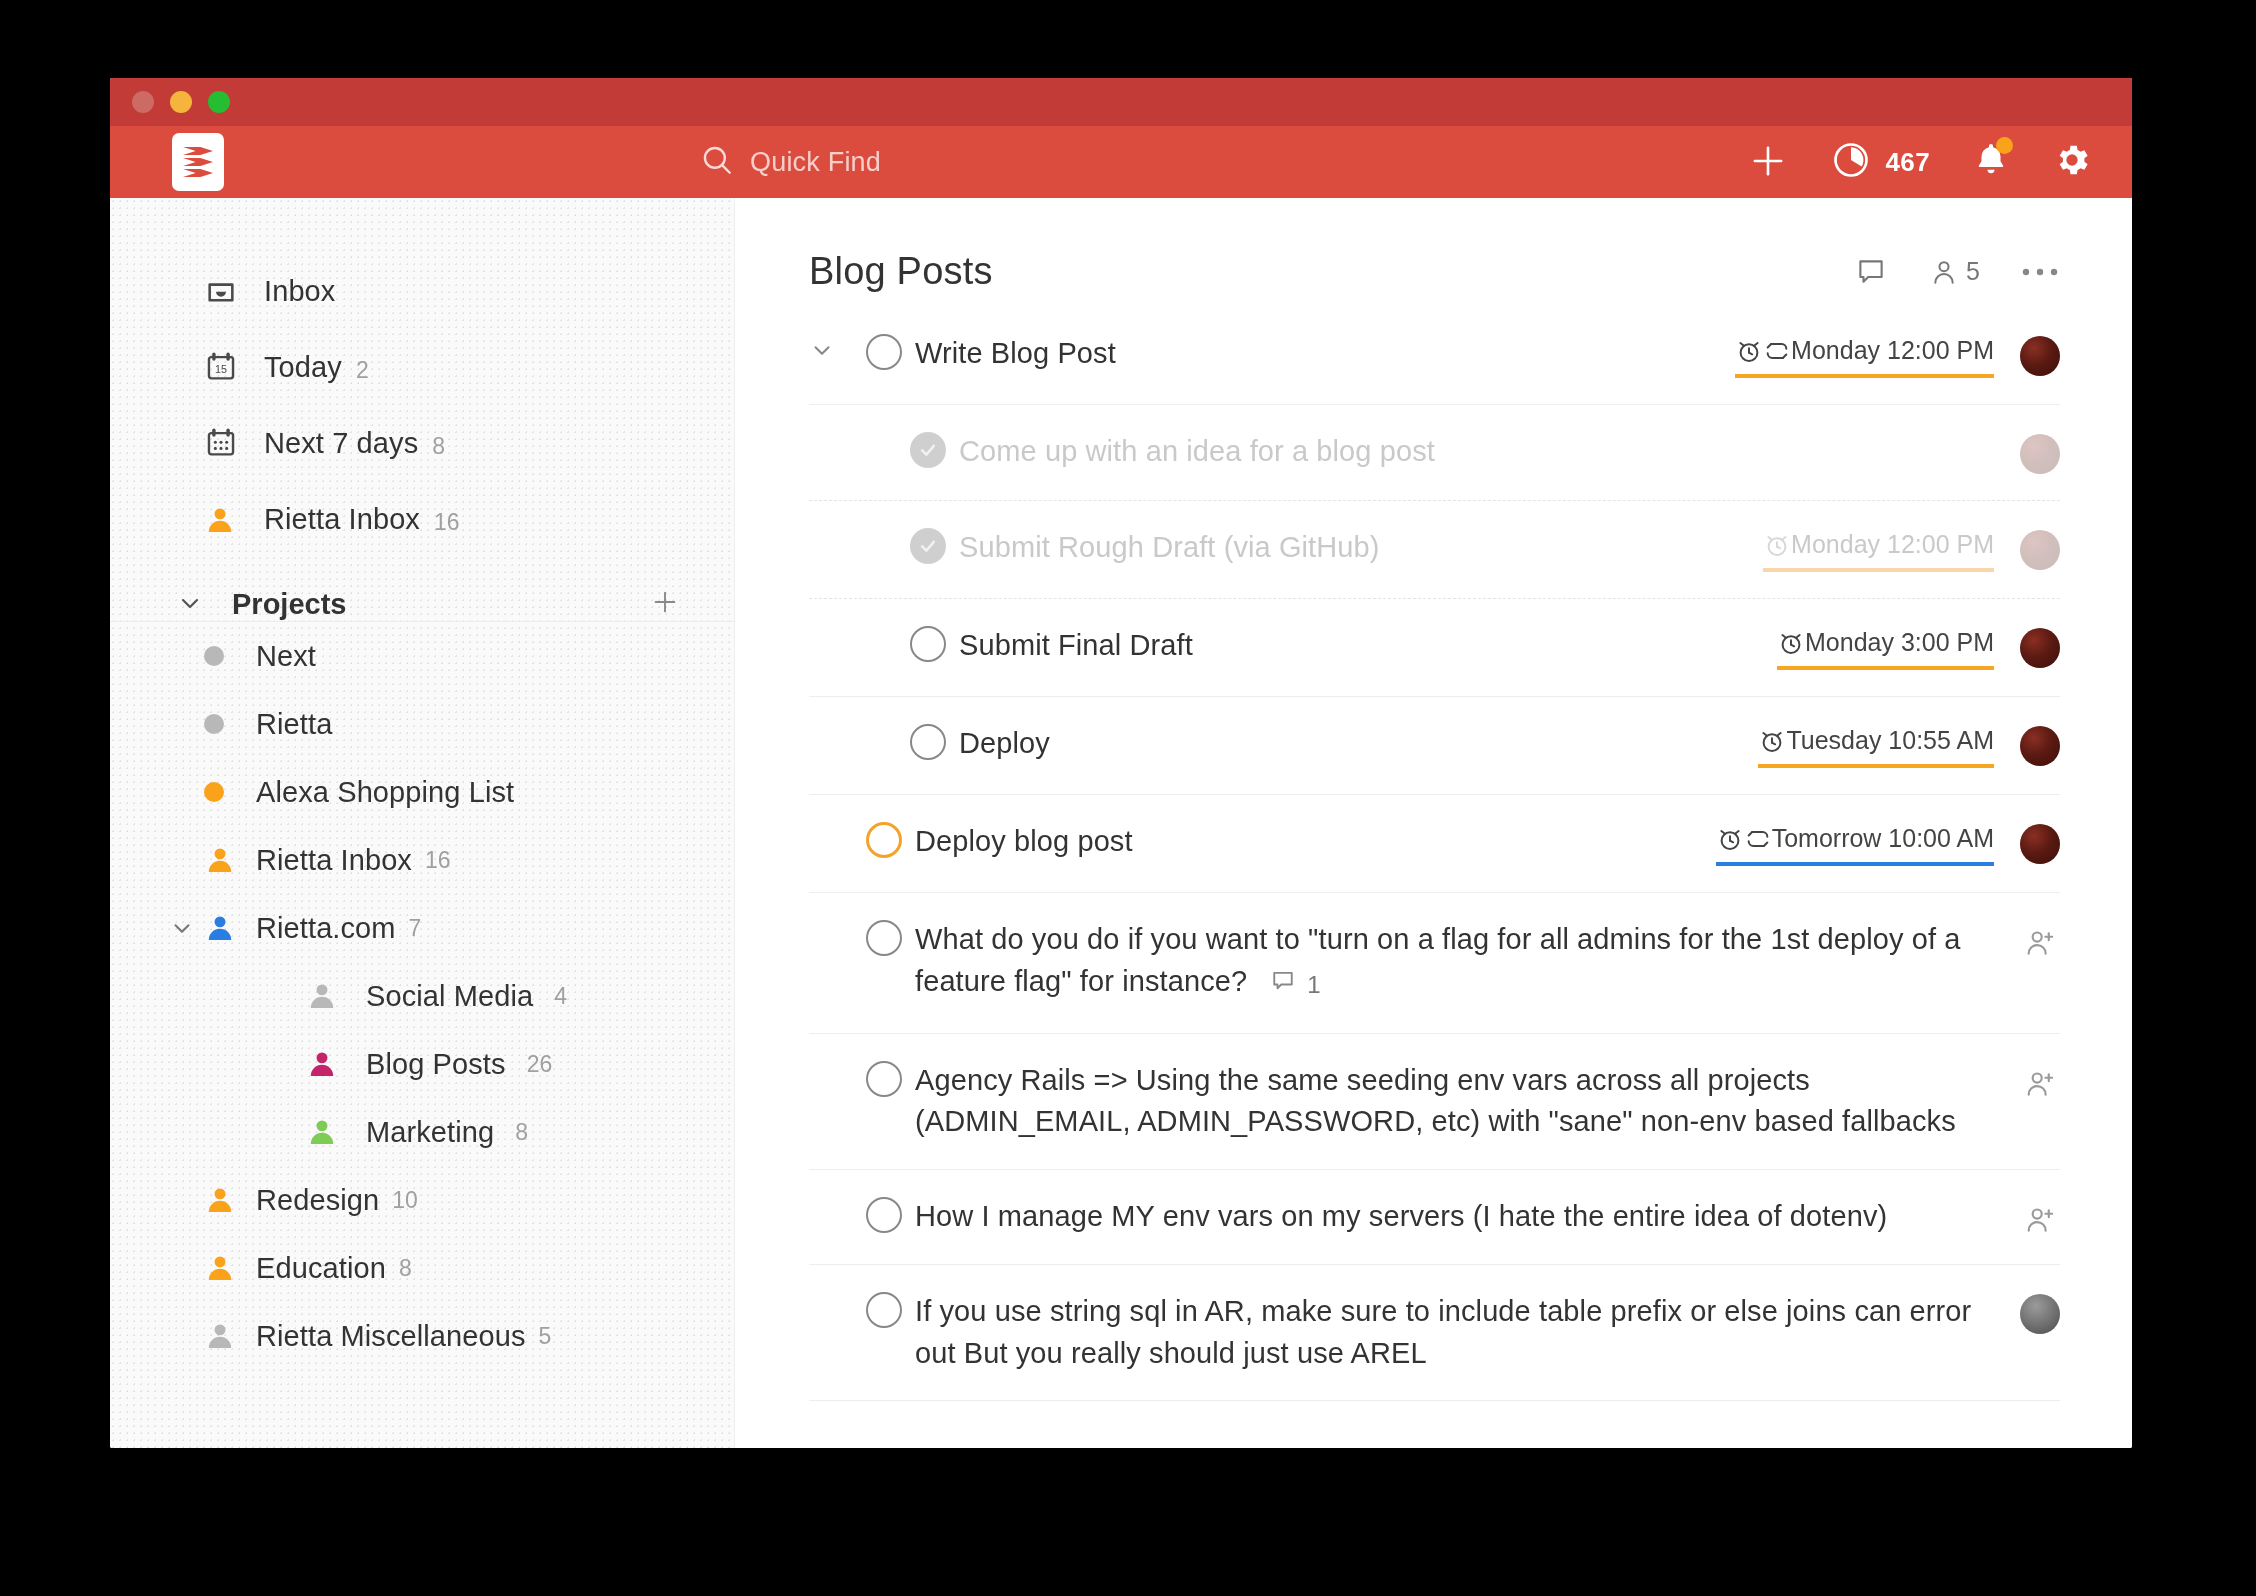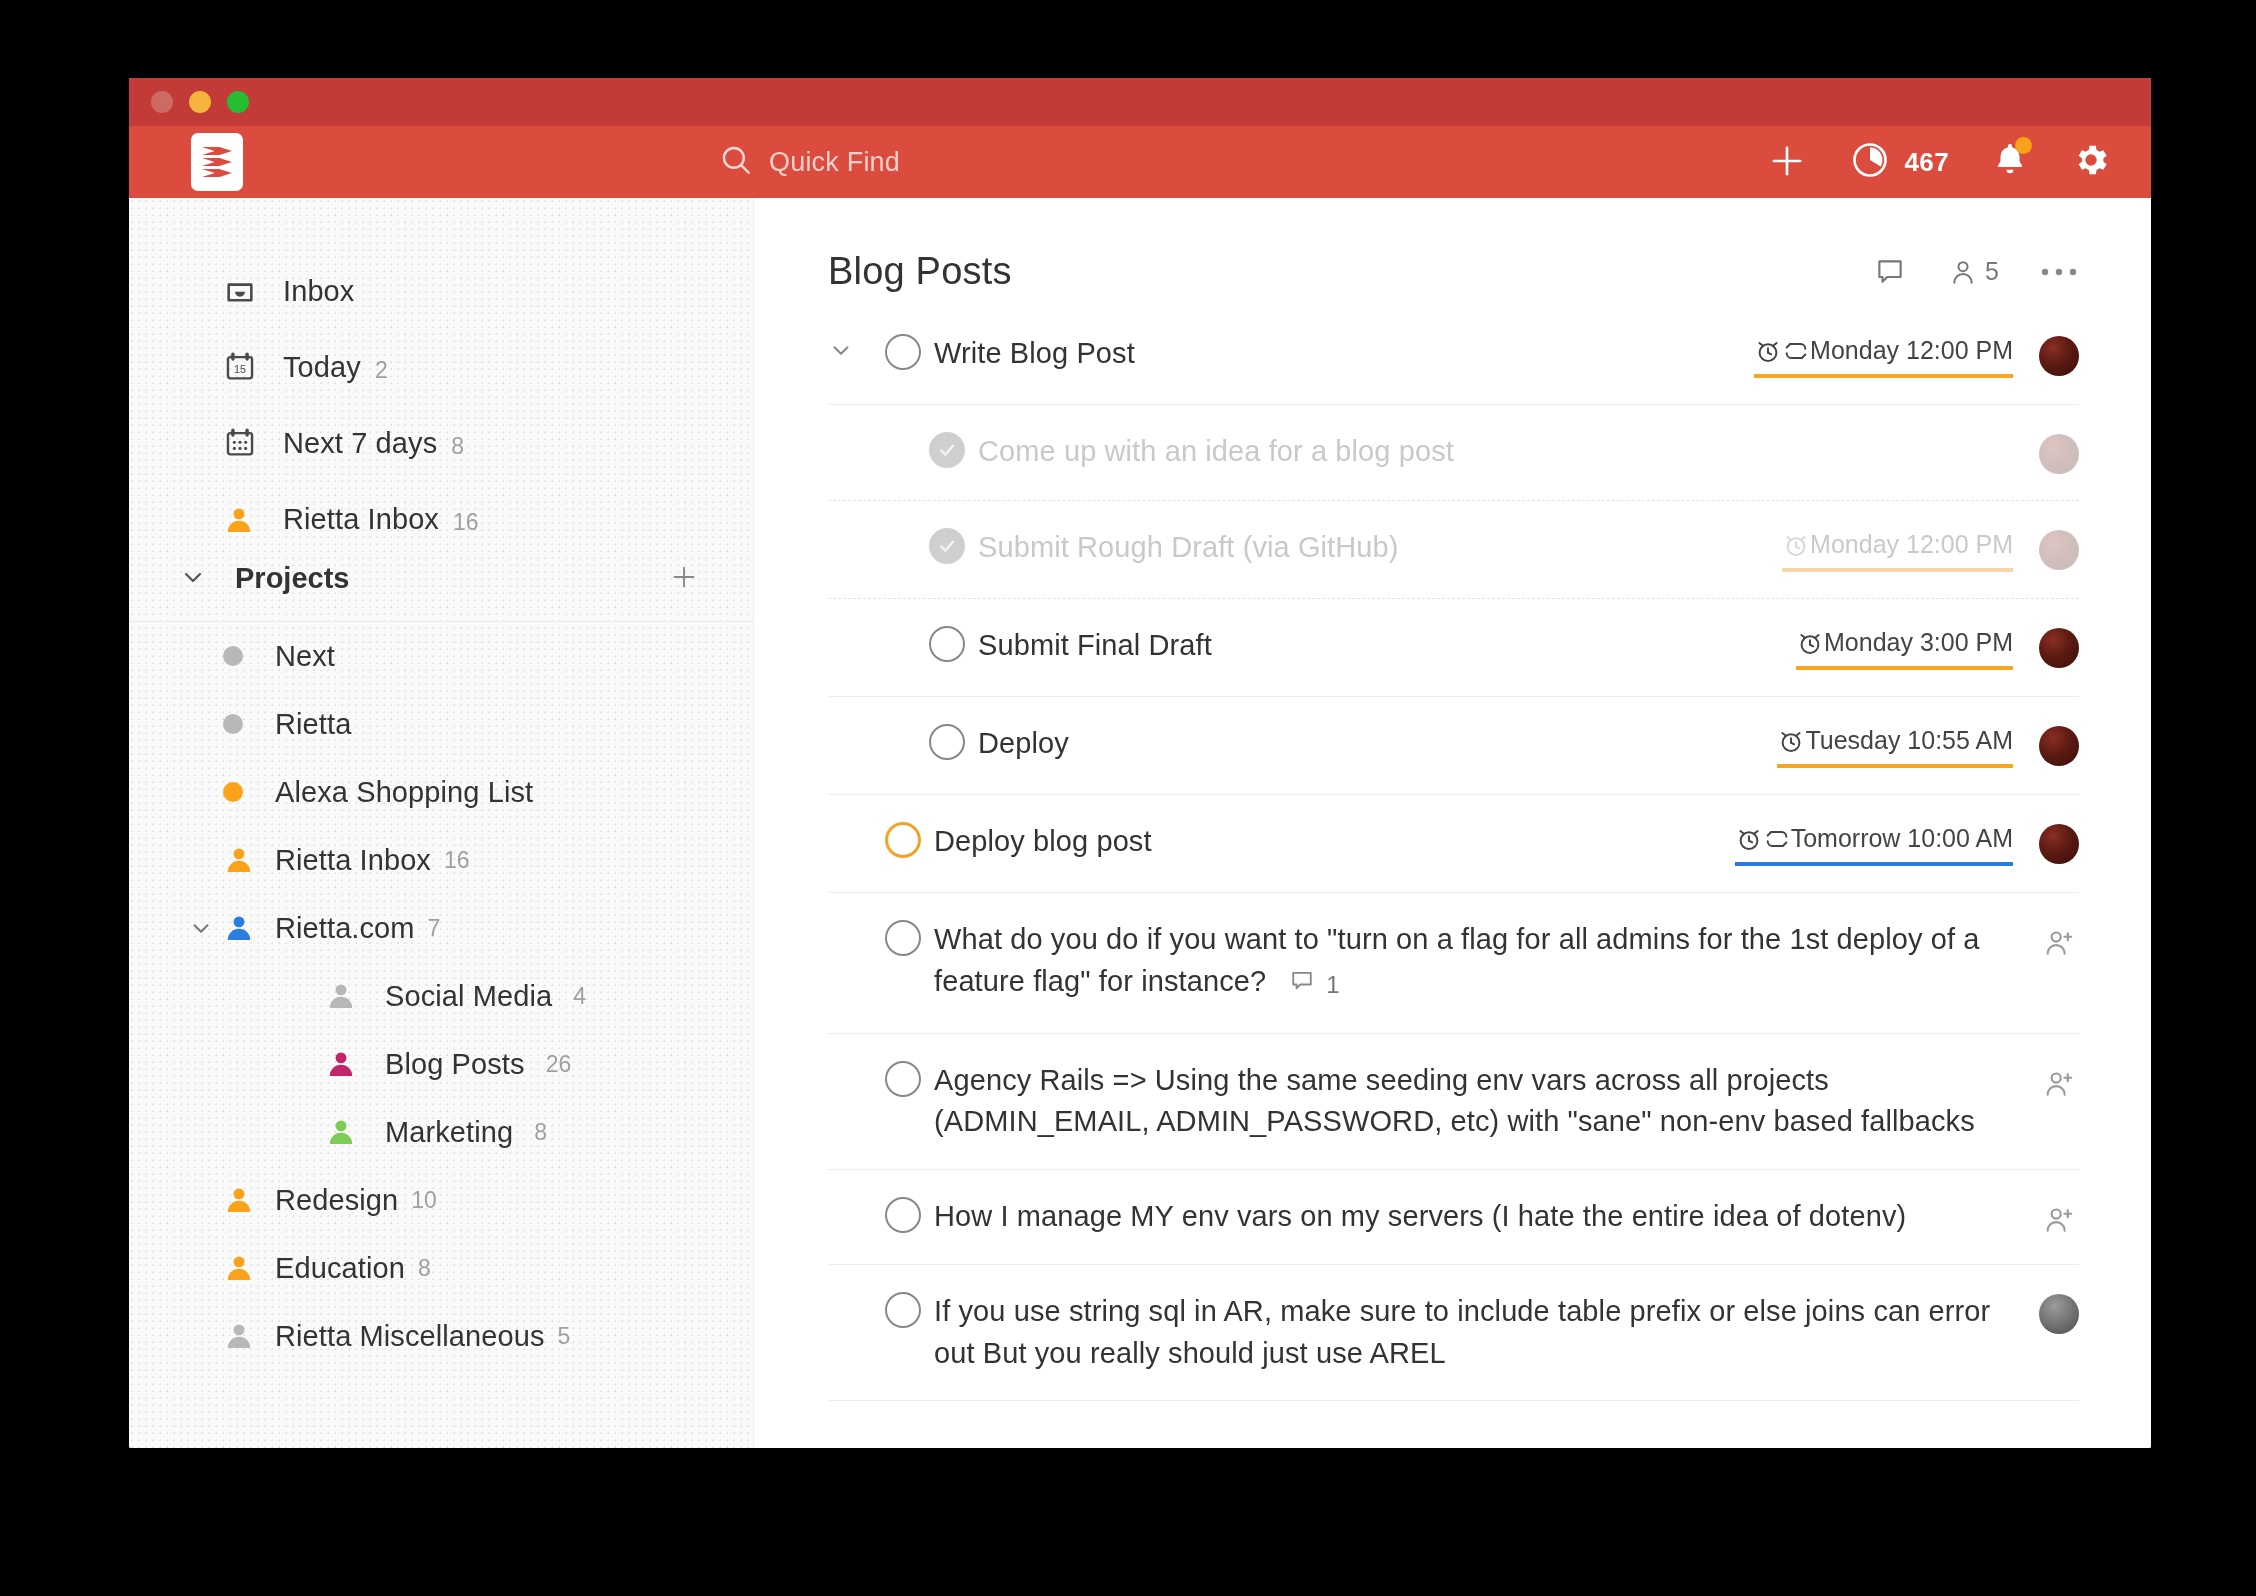--- a/index.html
+++ b/index.html
@@ -6,21 +6,21 @@
   html, body {
     width:2256px; height:1596px;
     background:#000;
     font-family:"Liberation Sans", sans-serif;
     overflow:hidden;
   }
 
   
   #window {
     position:absolute;
-    left:129px; top:78px;
+    left:110px; top:78px;
     width:2022px; height:1370px;
     background:#ffffff;
     overflow:hidden;
     border-radius:2px;
   }
 
   
   #titlebar {
     height:48px;
     background:#c23b36;
@@ -105,23 +105,23 @@
   .nav-label {
     font-size:29px; color:#333333;
     margin-left:16px; letter-spacing:.1px;
   }
   .nav-count {
     font-size:23px; color:#a0a0a0; margin-left:14px;
   }
 
   
   #projects-head {
-    display:flex; align-items:center;
+    display:flex; align-items:flex-end;
     height:86px;
-    padding-left:50px; padding-right:54px;
+    padding-left:66px; padding-right:54px;
     border-bottom:1px solid #ececec;
     margin-right:0;
     cursor:pointer;
   }
   #projects-head .chev { width:44px; }
   #projects-title {
     font-size:29px; font-weight:bold; color:#333333;
     margin-left:12px; flex:1;
   }
   #add-project { cursor:pointer; }

